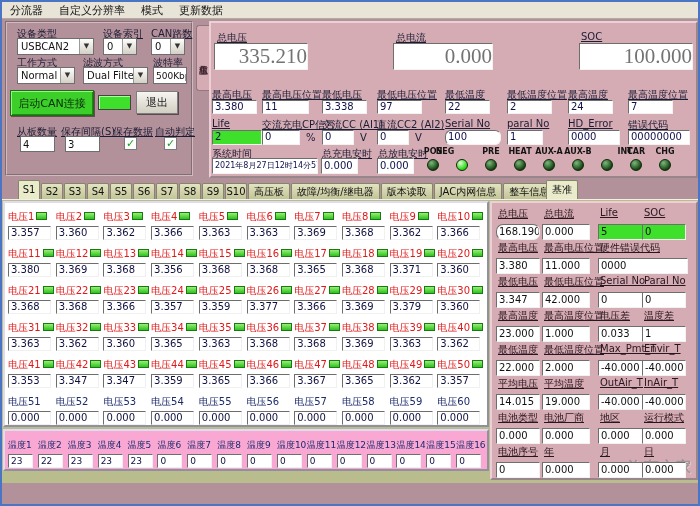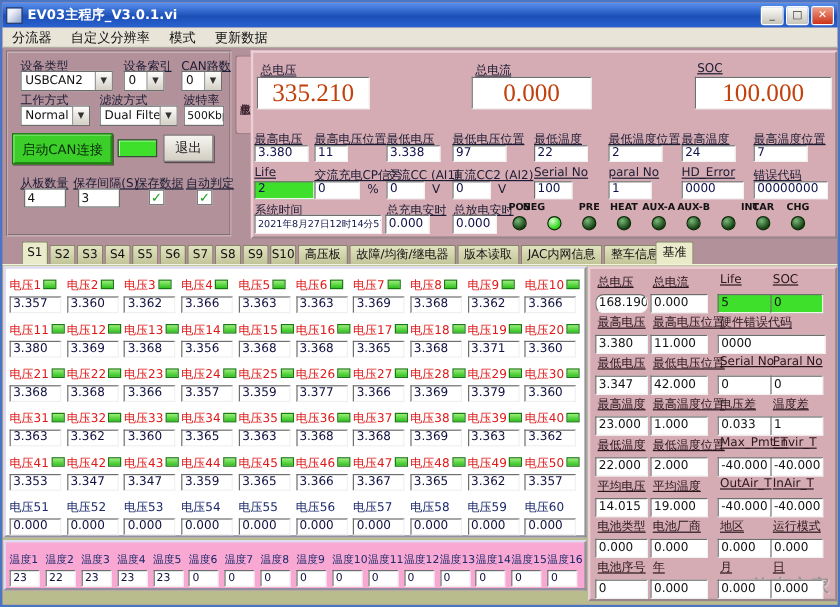--- a/index.html
+++ b/index.html
@@ -24,21 +24,21 @@
 .tbox{position:absolute;height:17px;background:#fff;border:1px solid #6e6e6e;font-size:9px;color:#111;padding:0 2px;display:flex;align-items:center;white-space:nowrap;overflow:hidden;}
 .btn-green{position:absolute;background:#3ccf2a;border:1px solid #1c6e12;box-shadow:inset 1px 1px 0 #9af08a,inset -1px -1px 0 #1e8a12,1px 1px 0 #6a4a52;font-size:11px;color:#082a08;display:flex;align-items:center;justify-content:center;white-space:nowrap;}
 .indicator{position:absolute;background:#3fe02c;border:1px solid #444;box-shadow:inset 1px 1px 0 #aaffa0;}
 .btn-gray{position:absolute;background:linear-gradient(#f6f5f0,#d2cec2);border:1px solid #7e7e7e;box-shadow:1px 1px 0 #5a4a50;font-size:11px;color:#222;display:flex;align-items:center;justify-content:center;}
 .checkbox{position:absolute;width:13px;height:13px;background:#fff;border:1px solid #7a7a7a;}
 .checkbox.checked::after{content:"✓";display:block;font-size:11px;line-height:11px;text-align:center;color:#18a018;font-weight:bold;}
 
 .mb-side{position:absolute;left:194px;top:6px;width:13px;height:66px;background:#d6acb4;border:1px solid #96767e;border-right:none;border-radius:3px 0 0 3px;writing-mode:vertical-lr;text-orientation:upright;font-size:9px;color:#38202c;display:flex;align-items:center;justify-content:center;line-height:13px;}
 .mb-panel{position:absolute;left:207px;top:2px;width:489px;height:157px;background:#d6acb4;border:2px outset #ecd0d6;}
 .mbox{position:absolute;height:14px;background:#fff;border:1px solid;border-color:#6e6e6e #f2f2f2 #f2f2f2 #6e6e6e;font-size:10px;color:#10104a;padding:0 2px;white-space:nowrap;overflow:hidden;line-height:12px;}
-.bigbox{position:absolute;height:27px;background:#fff;border:1px solid;border-color:#6e6e6e #f2f2f2 #f2f2f2 #6e6e6e;font-family:"Liberation Serif",serif;font-size:21px;color:#c2410c;text-align:center;line-height:25px;overflow:hidden;}
+.bigbox{position:absolute;height:27px;background:#fff;border:1px solid;border-color:#6e6e6e #f2f2f2 #f2f2f2 #6e6e6e;font-family:"Liberation Serif",serif;font-size:21px;color:#737373;text-align:right;line-height:25px;overflow:hidden;}
 .greenbox{background:#3fe02c !important;}
 .unit{position:absolute;font-size:10px;color:#1c1c34;}
 .ledlbl{position:absolute;font-size:8px;font-weight:bold;color:#141414;transform:translateX(-50%);white-space:nowrap;}
 .led{position:absolute;width:12px;height:12px;border-radius:50%;transform:translateX(-50%);background:radial-gradient(circle at 35% 30%,#7ab87a,#123d0e 75%);border:1px solid #0a2a08;}
 .led.on{background:radial-gradient(circle at 35% 30%,#d8ffd0,#2ad412 70%);}
 
 .tabstrip{position:absolute;left:16px;top:161px;width:694px;height:19px;white-space:nowrap;}
 .tab{position:relative;display:inline-block;vertical-align:bottom;background:linear-gradient(#e2e3c0,#c2c498);border:1px solid #84866а;border:1px solid #84866a;border-bottom:none;border-radius:2px 2px 0 0;font-size:10px;color:#111;height:16px;line-height:15px;text-align:center;padding:0 5px;margin-right:1px;}
 .tab.active{background:#eaebca;height:19px;line-height:18px;}
 .tab-right{position:absolute;left:528px;top:0;}
@@ -56,27 +56,20 @@
 .tlabel{font-size:9px;color:#1b2a6b;white-space:nowrap;}
 .tbox2{width:25px;height:14px;background:#fff;border:1px solid;border-color:#6e6e6e #f0f0f0 #f0f0f0 #6e6e6e;font-size:9px;line-height:12px;color:#101040;padding:0 2px;margin-top:2px;overflow:hidden;}
 .ref-panel{position:absolute;left:488px;top:1px;width:208px;height:279px;background:#d6acb4;border:2px outset #ecd0d6;}
 .rbox{position:absolute;height:16px;background:#fff;border:1px solid;border-color:#6e6e6e #f2f2f2 #f2f2f2 #6e6e6e;font-size:10px;line-height:14px;color:#111;padding:0 2px;white-space:nowrap;overflow:hidden;}
 .watermark{position:absolute;right:4px;bottom:1px;font-size:15px;font-weight:bold;color:#8f8f8f;opacity:.8;letter-spacing:1px;text-shadow:1px 1px 0 rgba(255,255,255,.4);}
 </style>
 </head>
 <body>
 
 <div class="window">
-  <div class="titlebar">
-    <span class="app-icon"></span>
-    <span class="title">EV03主程序_V3.0.1.vi</span>
-    <span class="winbtn">_</span>
-    <span class="winbtn">□</span>
-    <span class="winbtn close">✕</span>
-  </div>
   <div class="menubar" id="menubar">
       <span class="menu-item">分流器</span>
       <span class="menu-item">自定义分辨率</span>
       <span class="menu-item">模式</span>
       <span class="menu-item">更新数据</span>
     </div>
   <div class="body">
 
     <div class="conn-panel">
       <span class="clbl" style="left:10px;top:4px">设备类型</span>
@@ -130,21 +123,21 @@
       <div class="mbox" style="left:166px;top:135px;width:37px;height:16px;line-height:14px">0.000</div>
     <span class="mlbl" style="left: 6px; top: 8px;">总电压</span>
         <div class="bigbox" style="left: 3px; top: 20px; width: 94px;">335.210</div>
         <span class="mlbl" style="left: 185px; top: 8px;">总电流</span>
         <div class="bigbox" style="left: 182px; top: 20px; width: 100px;">0.000</div>
         <span class="mlbl" style="left: 370px; top: 8px;">SOC</span>
         <div class="bigbox" style="left: 368px; top: 20px; width: 114px;">100.000</div>
         <span class="mlbl" style="left: 1px; top: 65px;">最高电压</span>
         <div class="mbox" style="left: 1px; top: 77px; width: 45px;">3.380</div>
         <span class="mlbl" style="left: 51px; top: 65px;">最高电压位置</span>
-        <div class="mbox" style="left: 51px; top: 77px; width: 28px;">11</div>
+        <div class="mbox" style="left: 51px; top: 77px; width: 47px;">11</div>
         <span class="mlbl" style="left: 111px; top: 65px;">最低电压</span>
         <div class="mbox" style="left: 111px; top: 77px; width: 45px;">3.338</div>
         <span class="mlbl" style="left: 166px; top: 65px;">最低电压位置</span>
         <div class="mbox" style="left: 166px; top: 77px; width: 45px;">97</div>
         <span class="mlbl" style="left: 234px; top: 65px;">最低温度</span>
         <div class="mbox" style="left: 234px; top: 77px; width: 45px;">22</div>
         <span class="mlbl" style="left: 296px; top: 65px;">最低温度位置</span>
         <div class="mbox" style="left: 296px; top: 77px; width: 45px;">2</div>
         <span class="mlbl" style="left: 357px; top: 65px;">最高温度</span>
         <div class="mbox" style="left: 357px; top: 77px; width: 45px;">24</div>
@@ -155,21 +148,21 @@
         <span class="mlbl" style="left: 51px; top: 95px;">交流充电CP信号</span>
         <div class="mbox" style="left: 51px; top: 107px; width: 38px; height: 15px;">0</div>
         <span class="unit" style="left: 95px; top: 109px;">%</span>
         <span class="mlbl" style="left: 111px; top: 95px;">交流CC (AI1)</span>
         <div class="mbox" style="left: 111px; top: 107px; width: 32px; height: 15px;">0</div>
         <span class="unit" style="left: 149px; top: 109px;">V</span>
         <span class="mlbl" style="left: 166px; top: 95px;">直流CC2 (AI2)</span>
         <div class="mbox" style="left: 166px; top: 107px; width: 32px; height: 15px;">0</div>
         <span class="unit" style="left: 204px; top: 109px;">V</span>
         <span class="mlbl" style="left: 234px; top: 95px;">Serial No</span>
-        <div class="mbox" style="left: 234px; top: 107px; width: 32px; height: 15px;">100</div>
+        <div class="mbox" style="left: 234px; top: 107px; width: 56px; height: 15px; border-radius: 6px;">100</div>
         <span class="mlbl" style="left: 296px; top: 95px;">paral No</span>
         <div class="mbox" style="left: 296px; top: 107px; width: 36px; height: 15px;">1</div>
         <span class="mlbl" style="left: 357px; top: 95px;">HD_Error</span>
         <div class="mbox" style="left: 357px; top: 107px; width: 52px; height: 15px;">0000</div>
         <span class="mlbl" style="left: 417px; top: 95px;">错误代码</span>
         <div class="mbox" style="left: 417px; top: 107px; width: 62px; height: 15px;">00000000</div>
         <span class="ledlbl" style="left: 222px; top: 124px;">POS</span>
         <span class="led" style="left: 222px; top: 136px;"></span>
         <span class="ledlbl" style="left: 234px; top: 124px;">NEG</span>
         <span class="led on" style="left: 251px; top: 136px;"></span>

